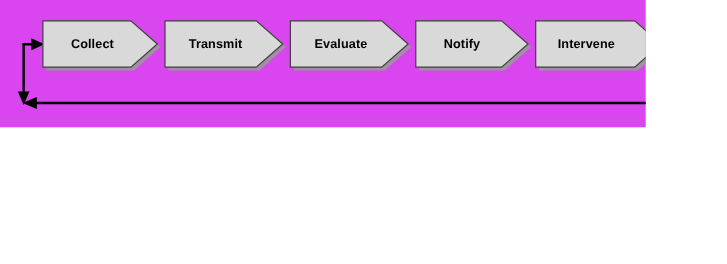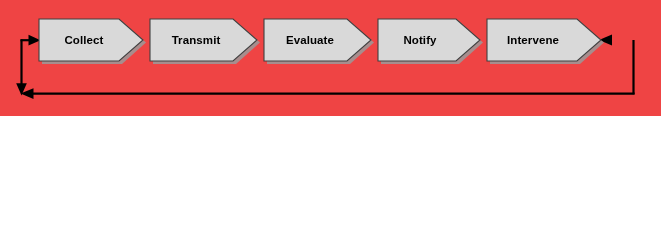--- a/index.html
+++ b/index.html
@@ -6,23 +6,23 @@
   html, body {
     margin: 0;
     padding: 0;
     background: #ffffff;
   }
   body {
     font-family: "Liberation Sans", "DejaVu Sans", sans-serif;
   }
   #diagram-root {
     position: relative;
-    width: 661px;
+    width: 587px;
     height: 116px;
-    background: #ef4444;
+    background: #d946ef;
     overflow: hidden;
   }
   #flow-svg {
     position: absolute;
     left: 0;
     top: 0;
     width: 661px;
     height: 116px;
     display: block;
   }

